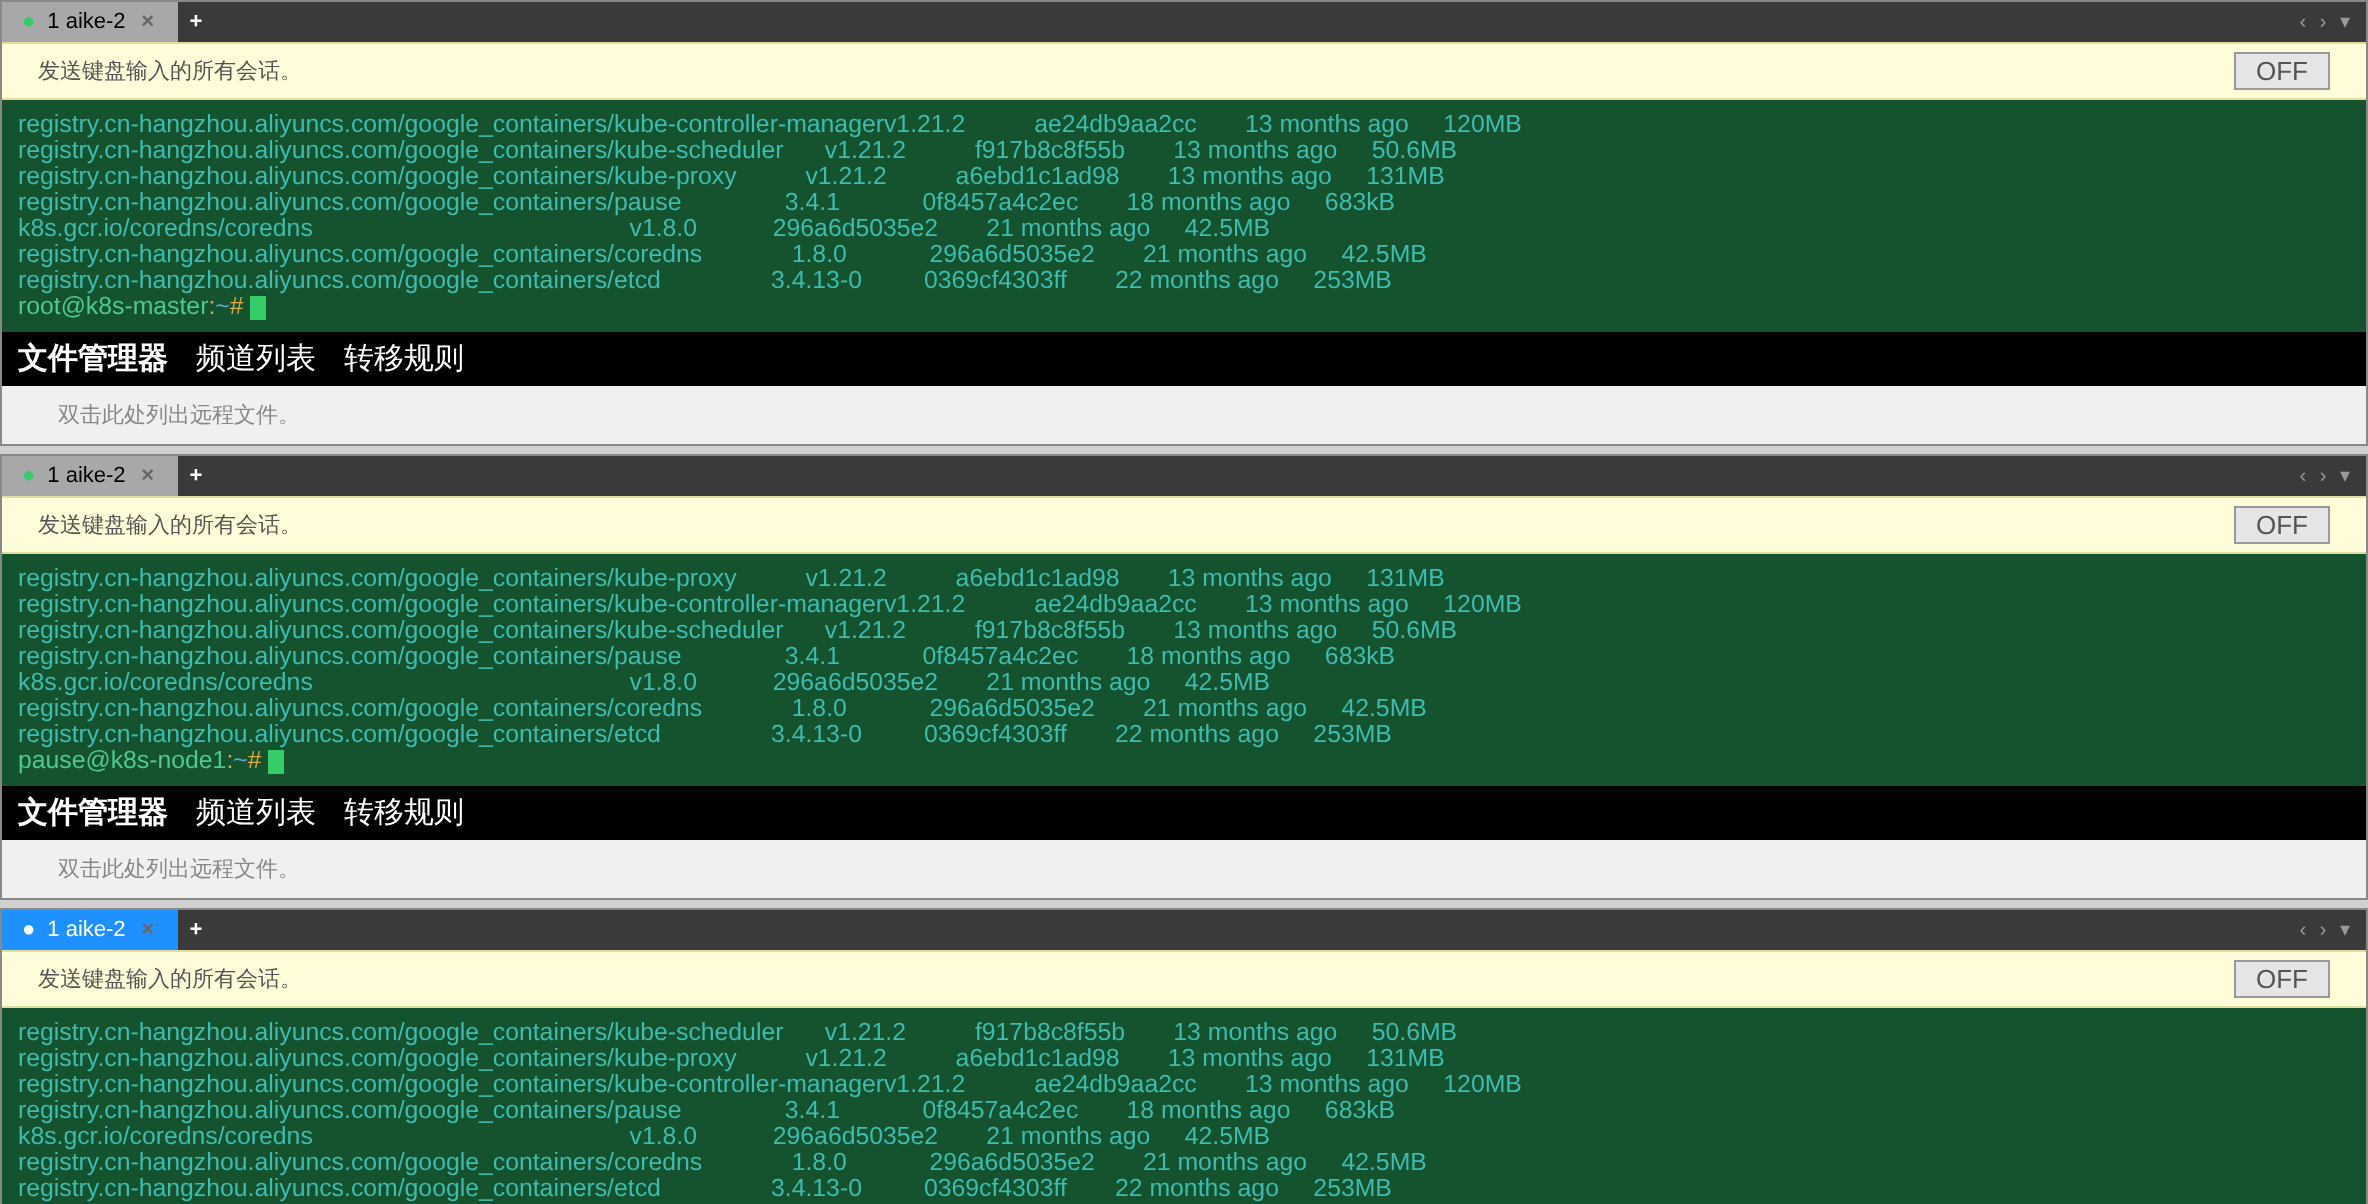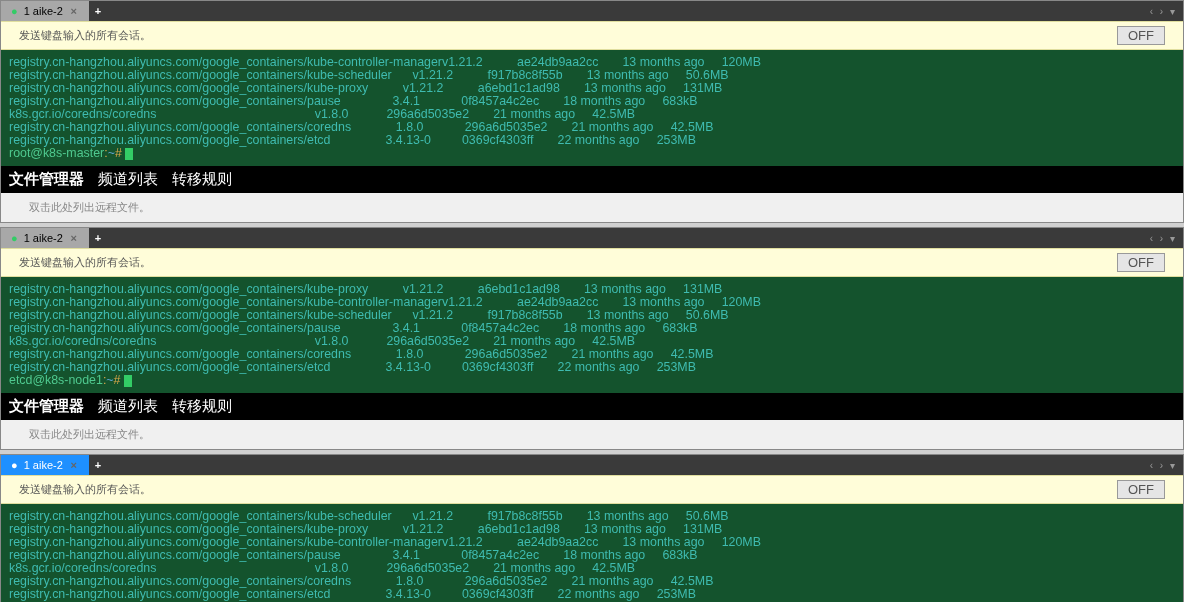--- a/index.html
+++ b/index.html
@@ -73,21 +73,21 @@
         <span>发送键盘输入的所有会话。</span>
         <span class="off-btn">OFF</span>
       </div>
       <div class="term"><span class="repo">registry.cn-hangzhou.aliyuncs.com/google_containers/kube-proxy          </span><span class="repo">v1.21.2          </span><span class="repo">a6ebd1c1ad98       </span><span class="repo">13 months ago     </span><span class="repo">131MB</span>
 <span class="repo">registry.cn-hangzhou.aliyuncs.com/google_containers/kube-controller-manager</span><span class="repo">v1.21.2          </span><span class="repo">ae24db9aa2cc       </span><span class="repo">13 months ago     </span><span class="repo">120MB</span>
 <span class="repo">registry.cn-hangzhou.aliyuncs.com/google_containers/kube-scheduler      </span><span class="repo">v1.21.2          </span><span class="repo">f917b8c8f55b       </span><span class="repo">13 months ago     </span><span class="repo">50.6MB</span>
 <span class="repo">registry.cn-hangzhou.aliyuncs.com/google_containers/pause               </span><span class="repo">3.4.1            </span><span class="repo">0f8457a4c2ec       </span><span class="repo">18 months ago     </span><span class="repo">683kB</span>
 <span class="repo">k8s.gcr.io/coredns/coredns                                              </span><span class="repo">v1.8.0           </span><span class="repo">296a6d5035e2       </span><span class="repo">21 months ago     </span><span class="repo">42.5MB</span>
 <span class="repo">registry.cn-hangzhou.aliyuncs.com/google_containers/coredns             </span><span class="repo">1.8.0            </span><span class="repo">296a6d5035e2       </span><span class="repo">21 months ago     </span><span class="repo">42.5MB</span>
 <span class="repo">registry.cn-hangzhou.aliyuncs.com/google_containers/etcd                </span><span class="repo">3.4.13-0         </span><span class="repo">0369cf4303ff       </span><span class="repo">22 months ago     </span><span class="repo">253MB</span>
-<span class="host">etcd@k8s-node1</span><span class="gold">:</span><span class="path">~</span><span class="gold"># </span><span class="cursor"></span></div>
+<span class="host">pause@k8s-node1</span><span class="gold">:</span><span class="path">~</span><span class="gold"># </span><span class="cursor"></span></div>
       <div class="tool-bar">
         <span class="tool-item tool-bold">文件管理器</span>
         <span class="tool-item">频道列表</span>
         <span class="tool-item">转移规则</span>
       </div>
       <div class="hint">双击此处列出远程文件。</div>
     </div>
     <div class="pane">
       <div class="tab-bar">
         <div class="tab tab-active">

